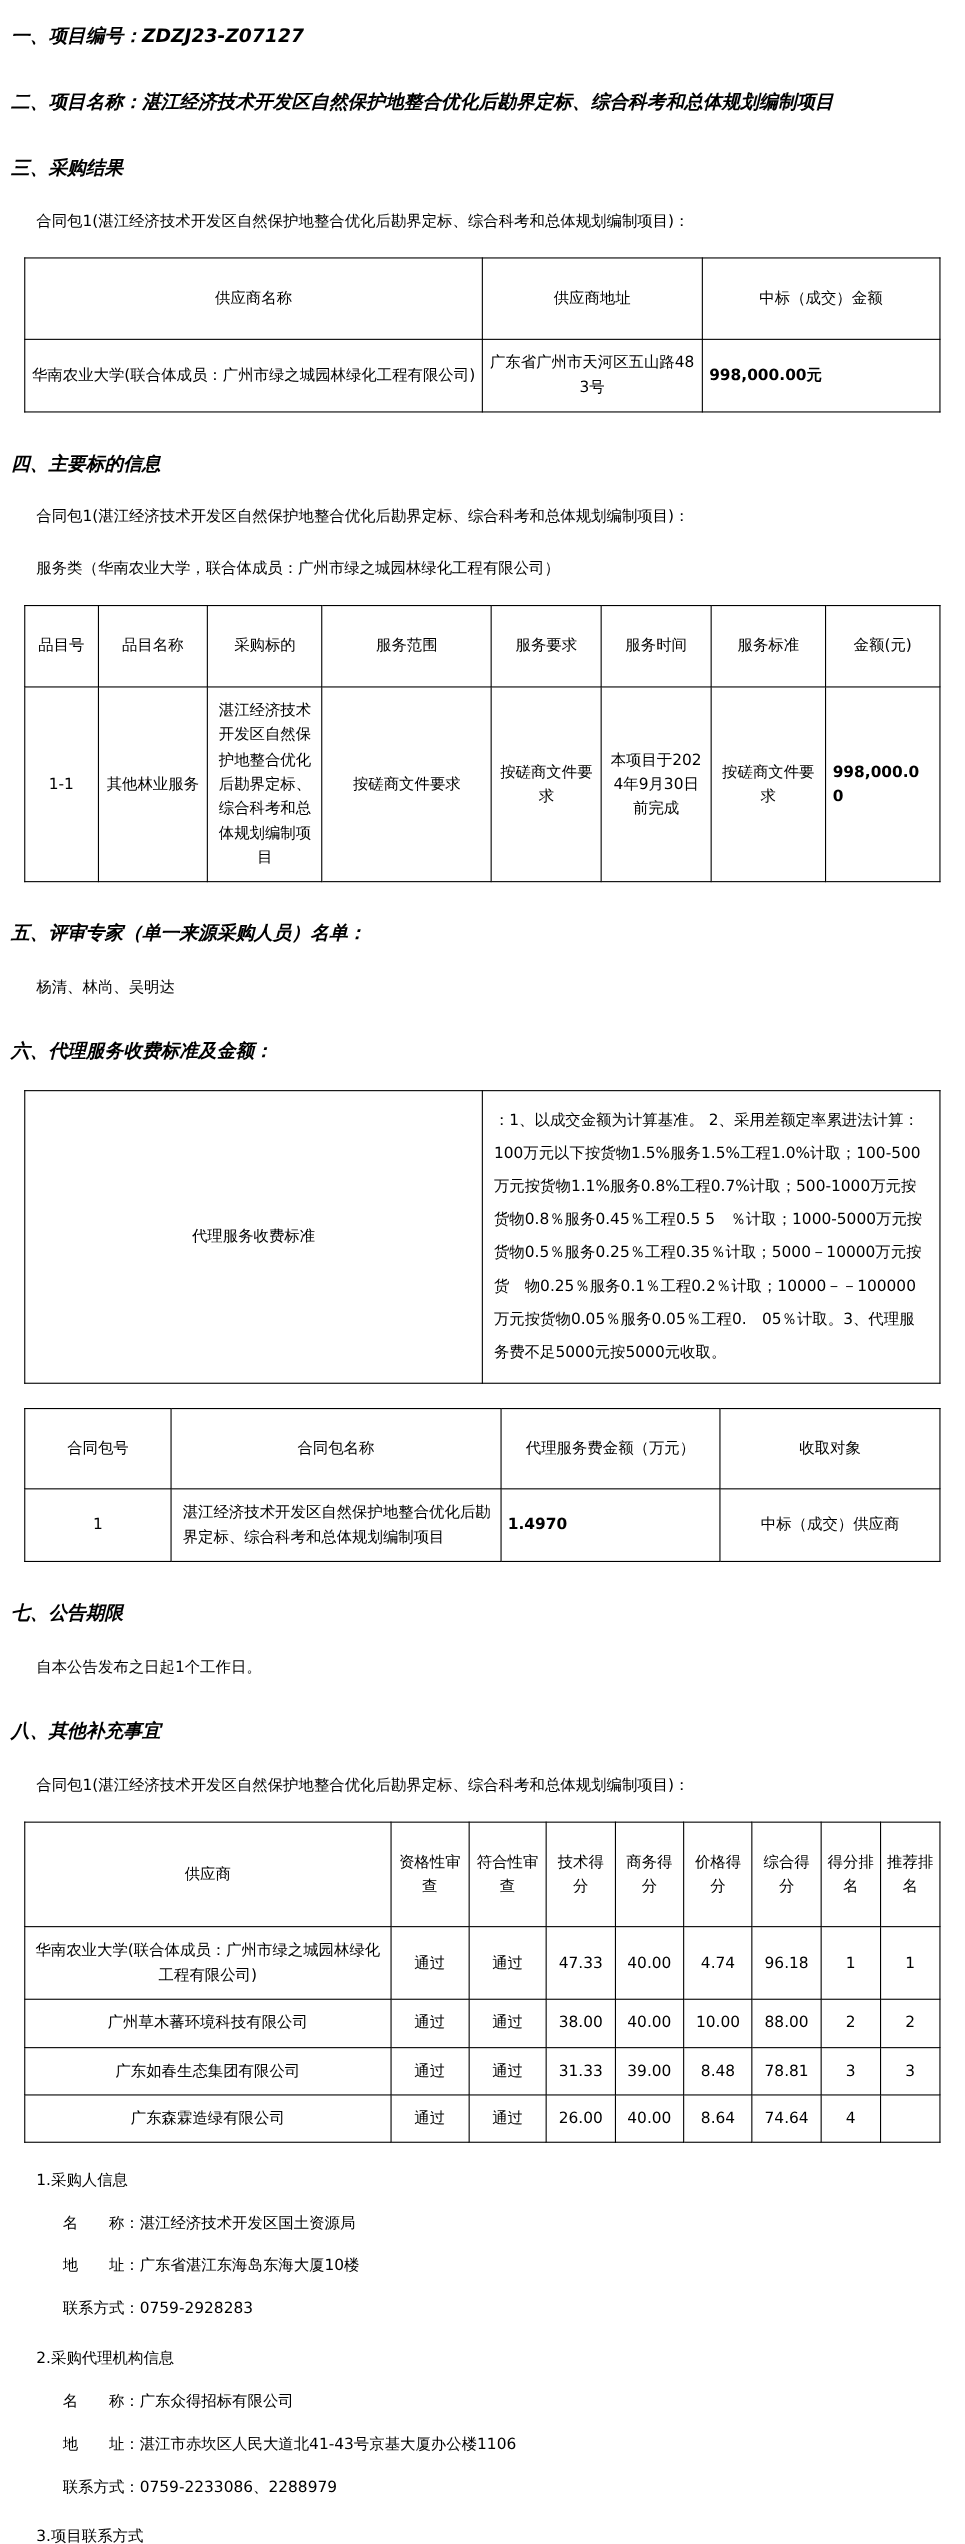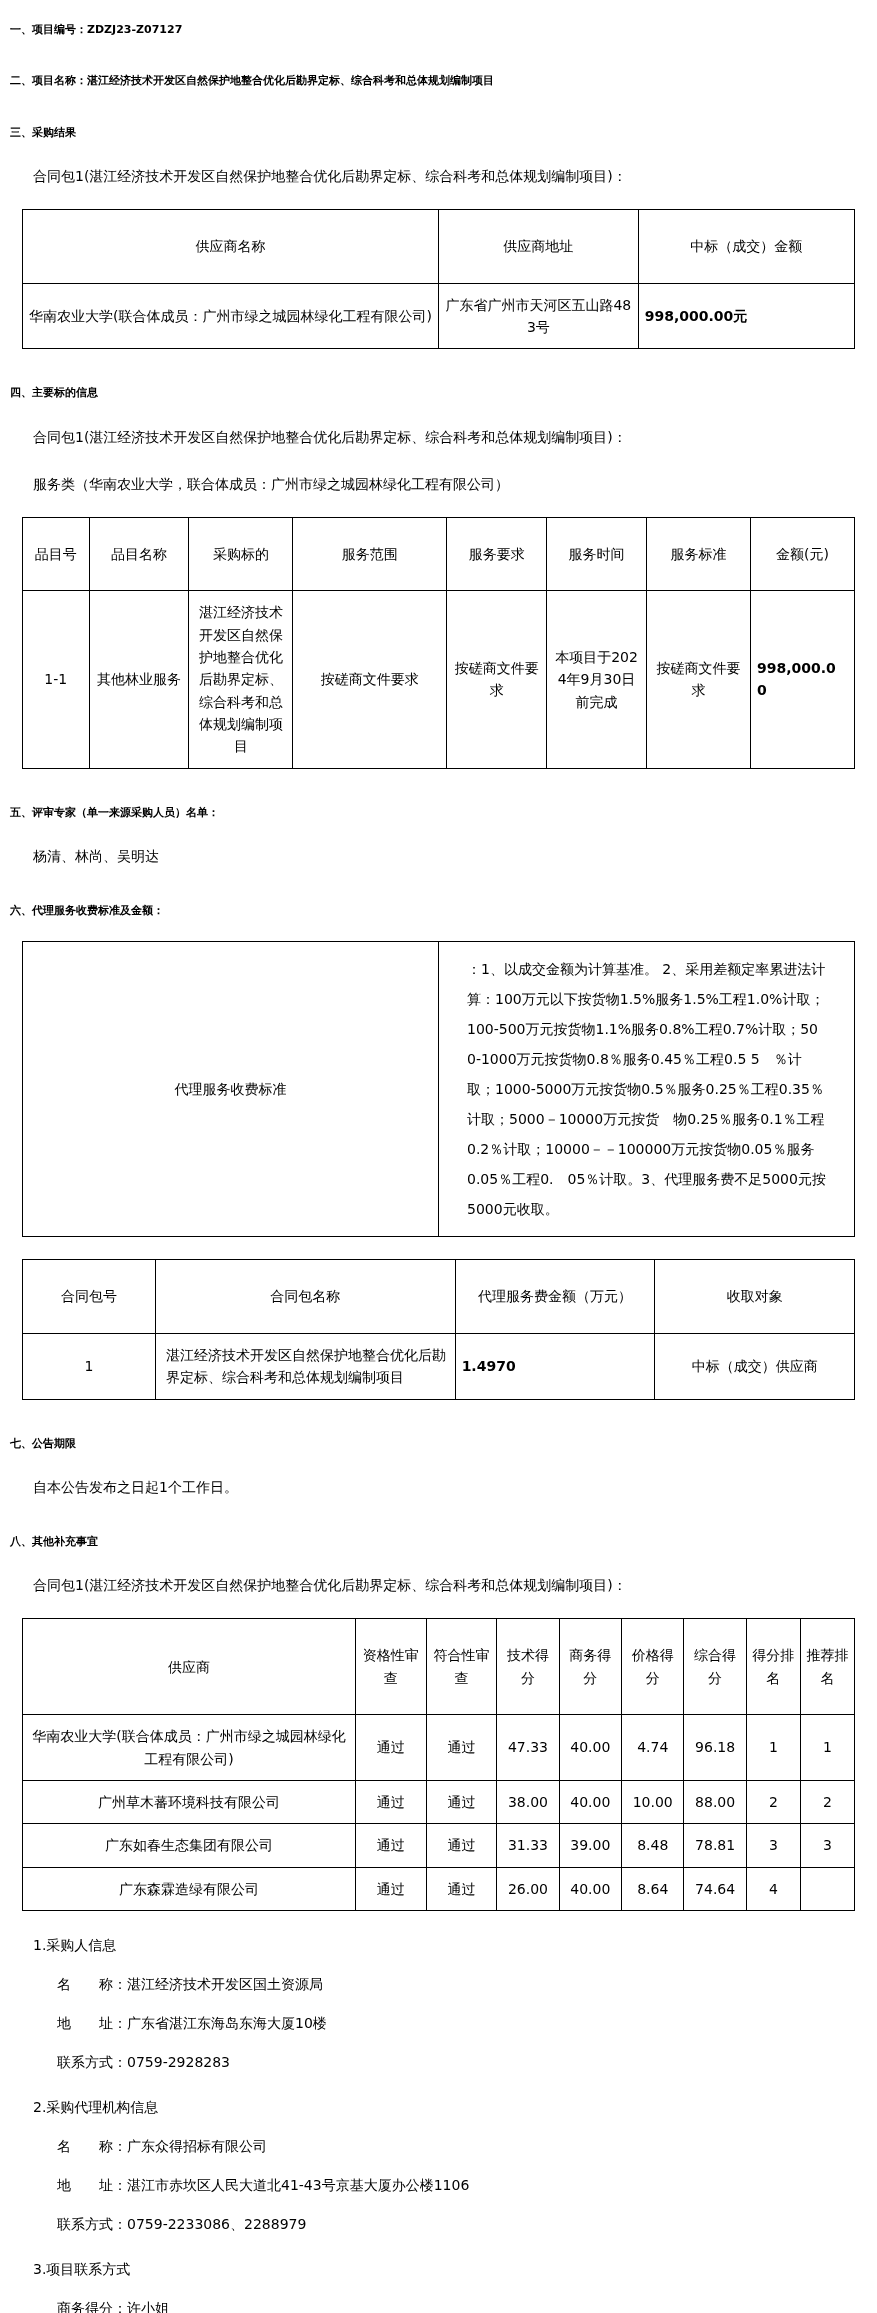--- a/index.html
+++ b/index.html
@@ -7,23 +7,24 @@
   body {
     width: 877px;
     background: #ffffff;
     color: #000000;
     font-family: "DejaVu Sans", "Liberation Sans", sans-serif;
     font-size: 14px;
   }
   .doc { padding-top: 14px; }
   .sec-heading {
     font-weight: bold;
-    font-size: 11px;
+    font-size: 17px;
     margin: 36px 10px 0 10px;
     line-height: 1.4;
+    font-style: italic;
   }
   .sec-heading.first { margin-top: 8px; }
   .para {
     margin: 26px 14px 0 33px;
     line-height: 1.5;
   }
   .tbl {
     border-collapse: collapse;
     table-layout: fixed;
     width: 833px;
@@ -38,21 +39,21 @@
     padding: 10px 6px;
     word-break: break-all;
     line-height: 1.6;
   }
   .tbl th { padding: 25px 4px; }
   .tbl td.right { text-align: left; padding-right: 10px; font-weight: bold; }
   .tbl td.left  { text-align: left; padding-left: 10px; }
   .fee-text {
     text-align: left !important;
     line-height: 2.15 !important;
-    padding: 12px 28px !important;
+    padding: 12px 10px !important;
   }
   .contact-title { margin: 24px 14px 0 33px; line-height: 1.5; }
   .contact-line  { margin: 18px 14px 0 57px; line-height: 1.5; }
 </style>
 </head>
 <body>
 
 <div class="doc">
 
   <div class="sec-heading first">一、项目编号：ZDZJ23-Z07127</div>

